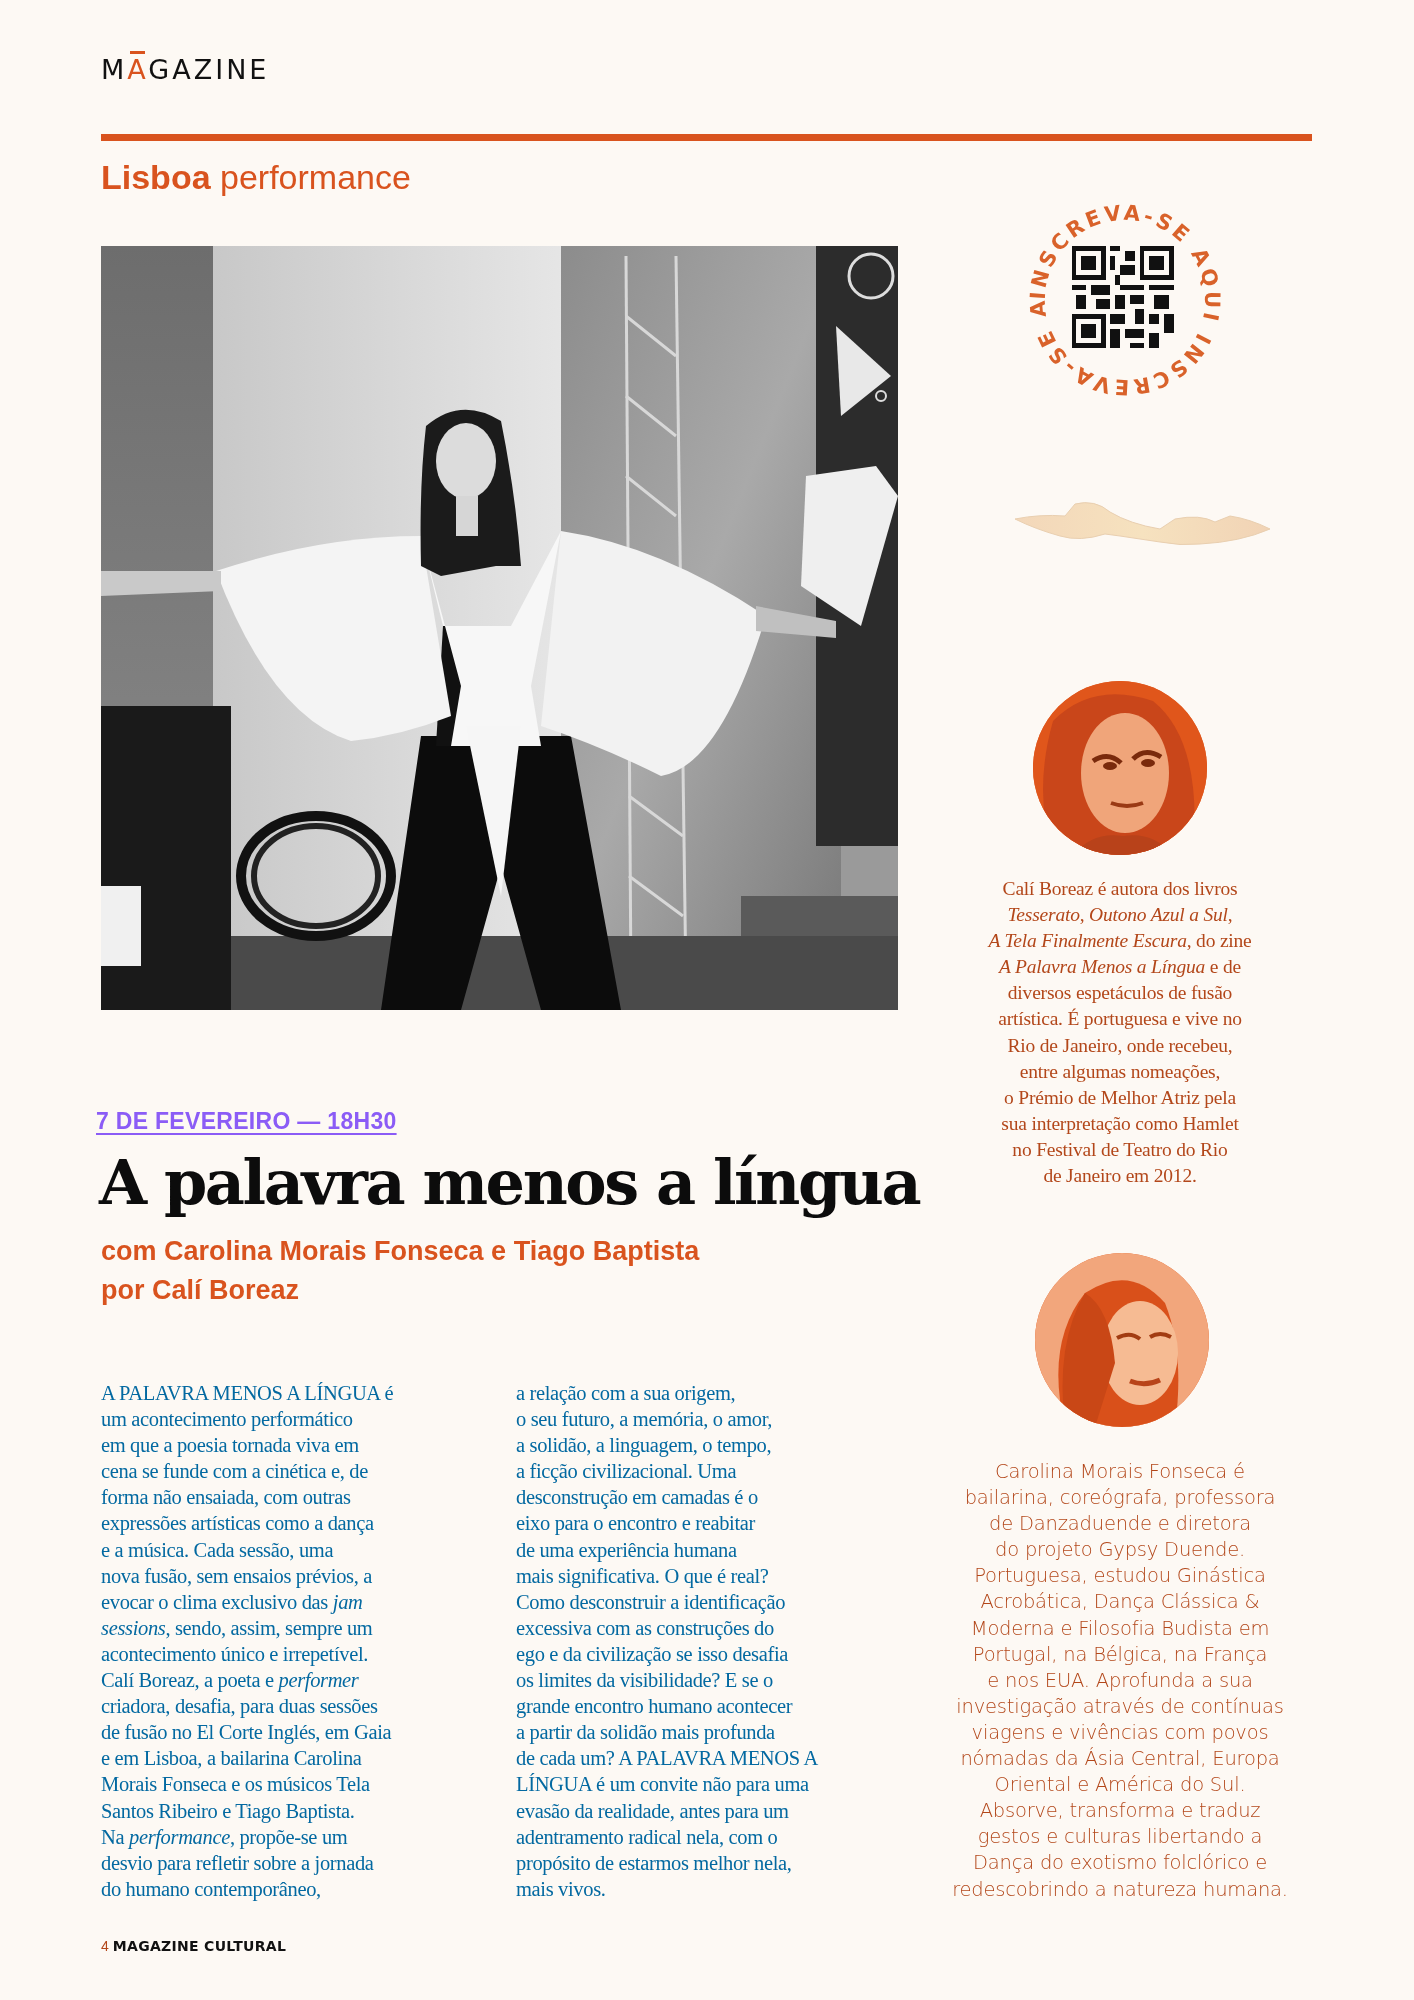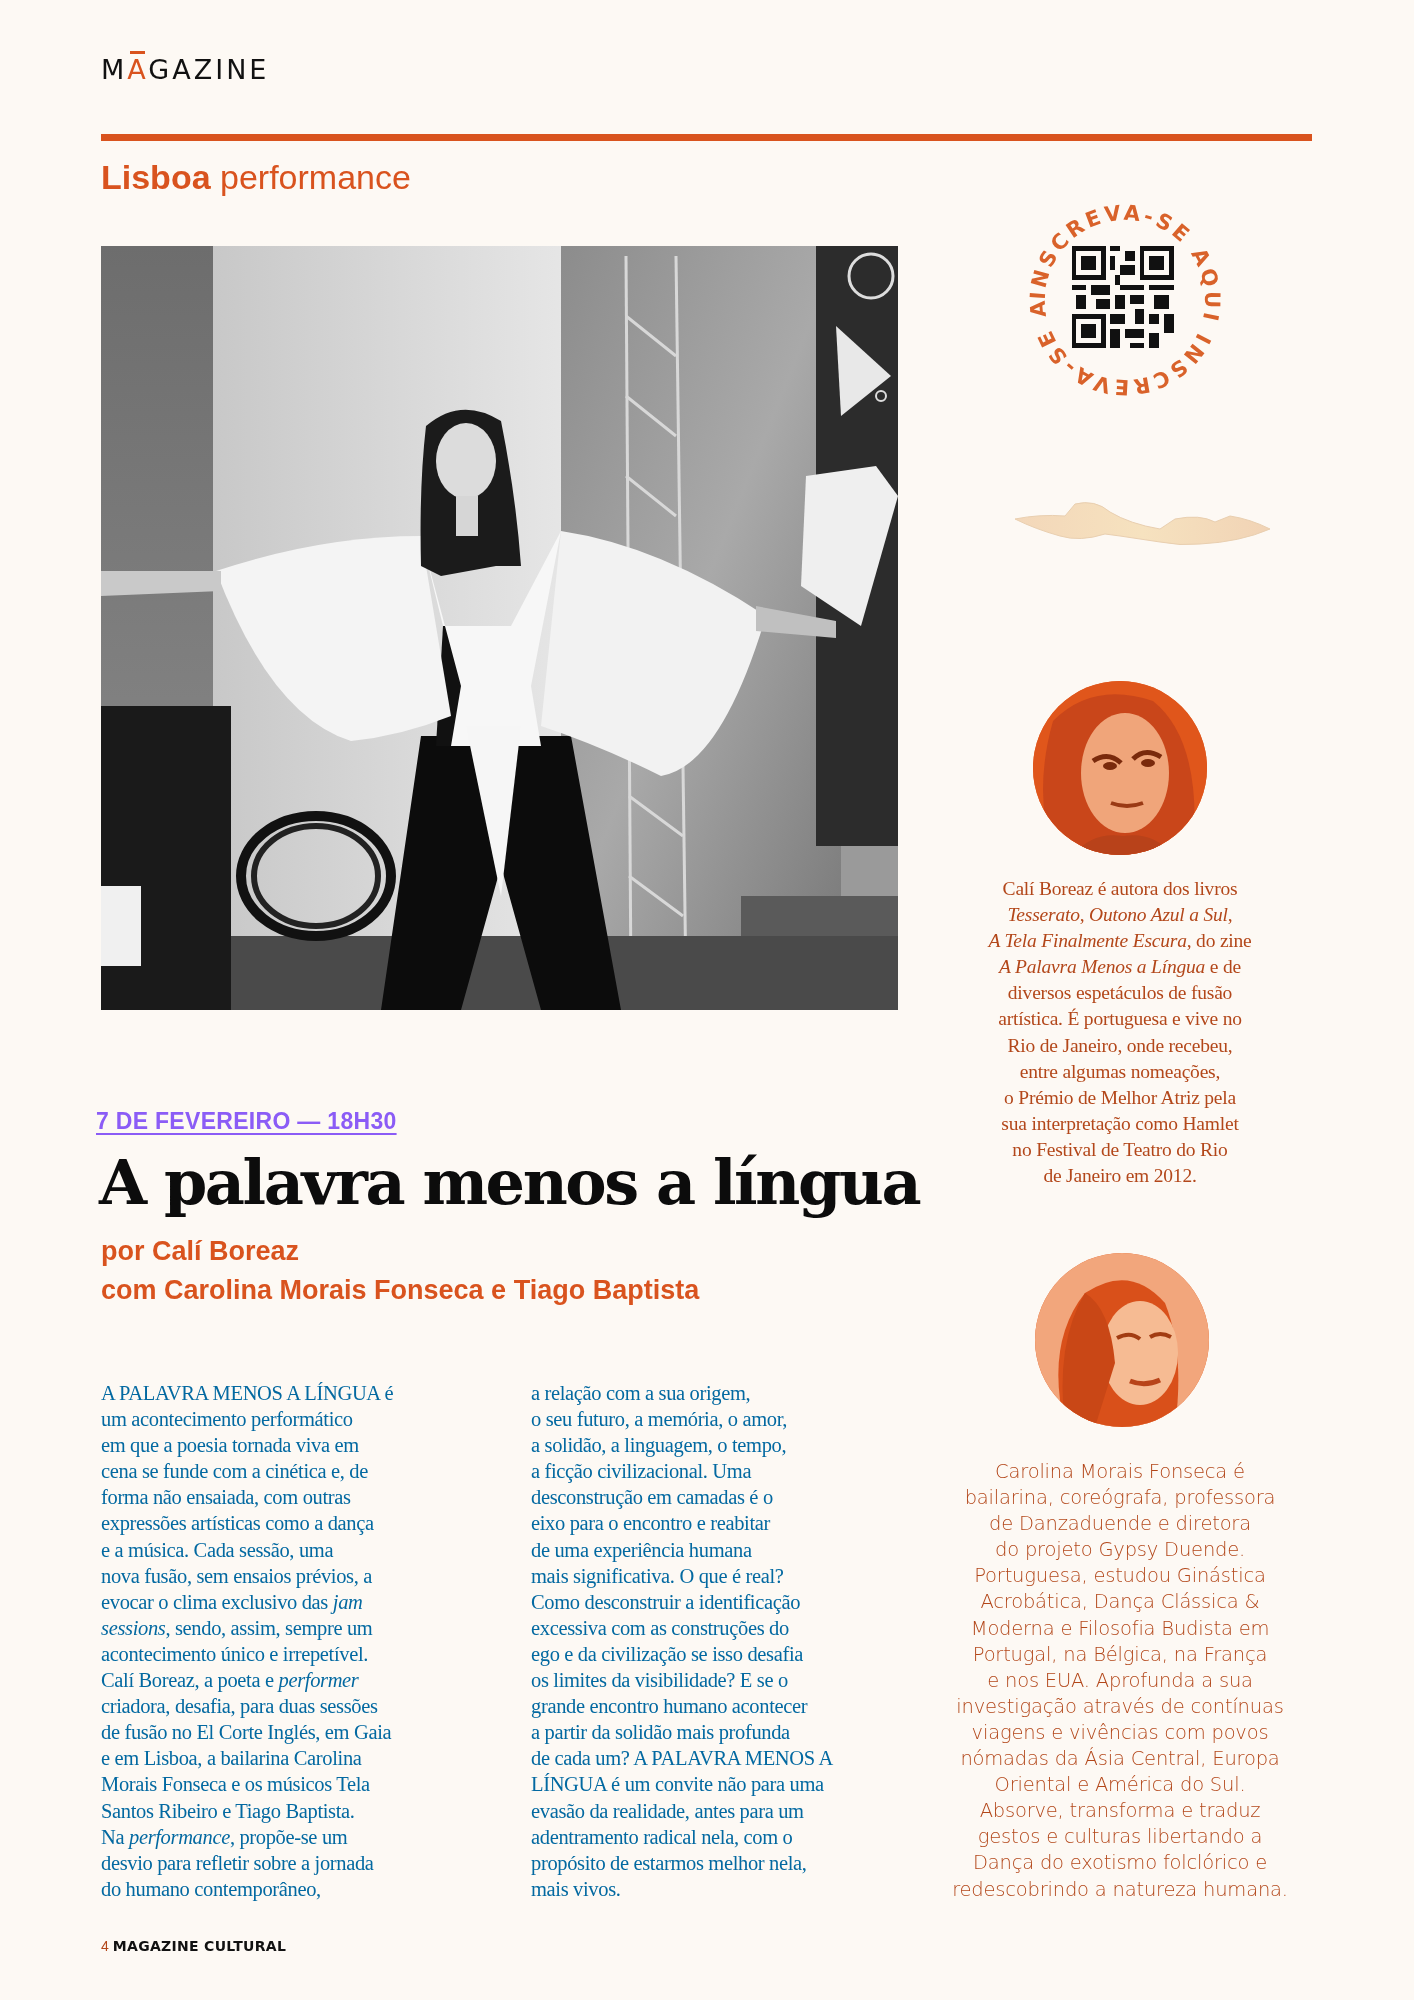--- a/index.html
+++ b/index.html
@@ -84,21 +84,21 @@
     line-height: 39px; white-space: nowrap;
   }
 
   
   .col {
     top: 1380px; font-size: 20.5px; line-height: 26.1px; color: #0369a1;
     font-family: Liberation Serif, serif; letter-spacing: -0.35px;
   }
   .col div { white-space: nowrap; }
   .col1 { left: 101px; width: 390px; }
-  .col2 { left: 516px; width: 390px; margin-left: 15px; }
+  .col2 { left: 516px; width: 390px; }
 
   .footer {
     left: 101px; top: 1938px; font-size: 14px; white-space: nowrap;
   }
   .footer .num { color: #b3471a; margin-right: 4px; }
   .footer .name { font-weight: 900; color: #111; letter-spacing: 0.3px; font-family: "DejaVu Sans", sans-serif; }
 </style>
 </head>
 <body>
 
@@ -259,22 +259,22 @@
     <div>entre algumas nomeações,</div>
     <div>o Prémio de Melhor Atriz pela</div>
     <div>sua interpretação como Hamlet</div>
     <div>no Festival de Teatro do Rio</div>
     <div>de Janeiro em 2012.</div>
   </div>
 
 <div class="abs date">7 DE FEVEREIRO — 18H30</div>
 <div class="abs title">A palavra menos a língua</div>
 <div class="abs byline">
+  <div>com Carolina Morais Fonseca e Tiago Baptista</div>
   <div>por Calí Boreaz</div>
-  <div>com Carolina Morais Fonseca e Tiago Baptista</div>
 </div>
 
 <div class="abs col col1" id="col1">
     <div>A PALAVRA MENOS A LÍNGUA é</div>
     <div>um acontecimento performático</div>
     <div>em que a poesia tornada viva em</div>
     <div>cena se funde com a cinética e, de</div>
     <div>forma não ensaiada, com outras</div>
     <div>expressões artísticas como a dança</div>
     <div>e a música. Cada sessão, uma</div>

